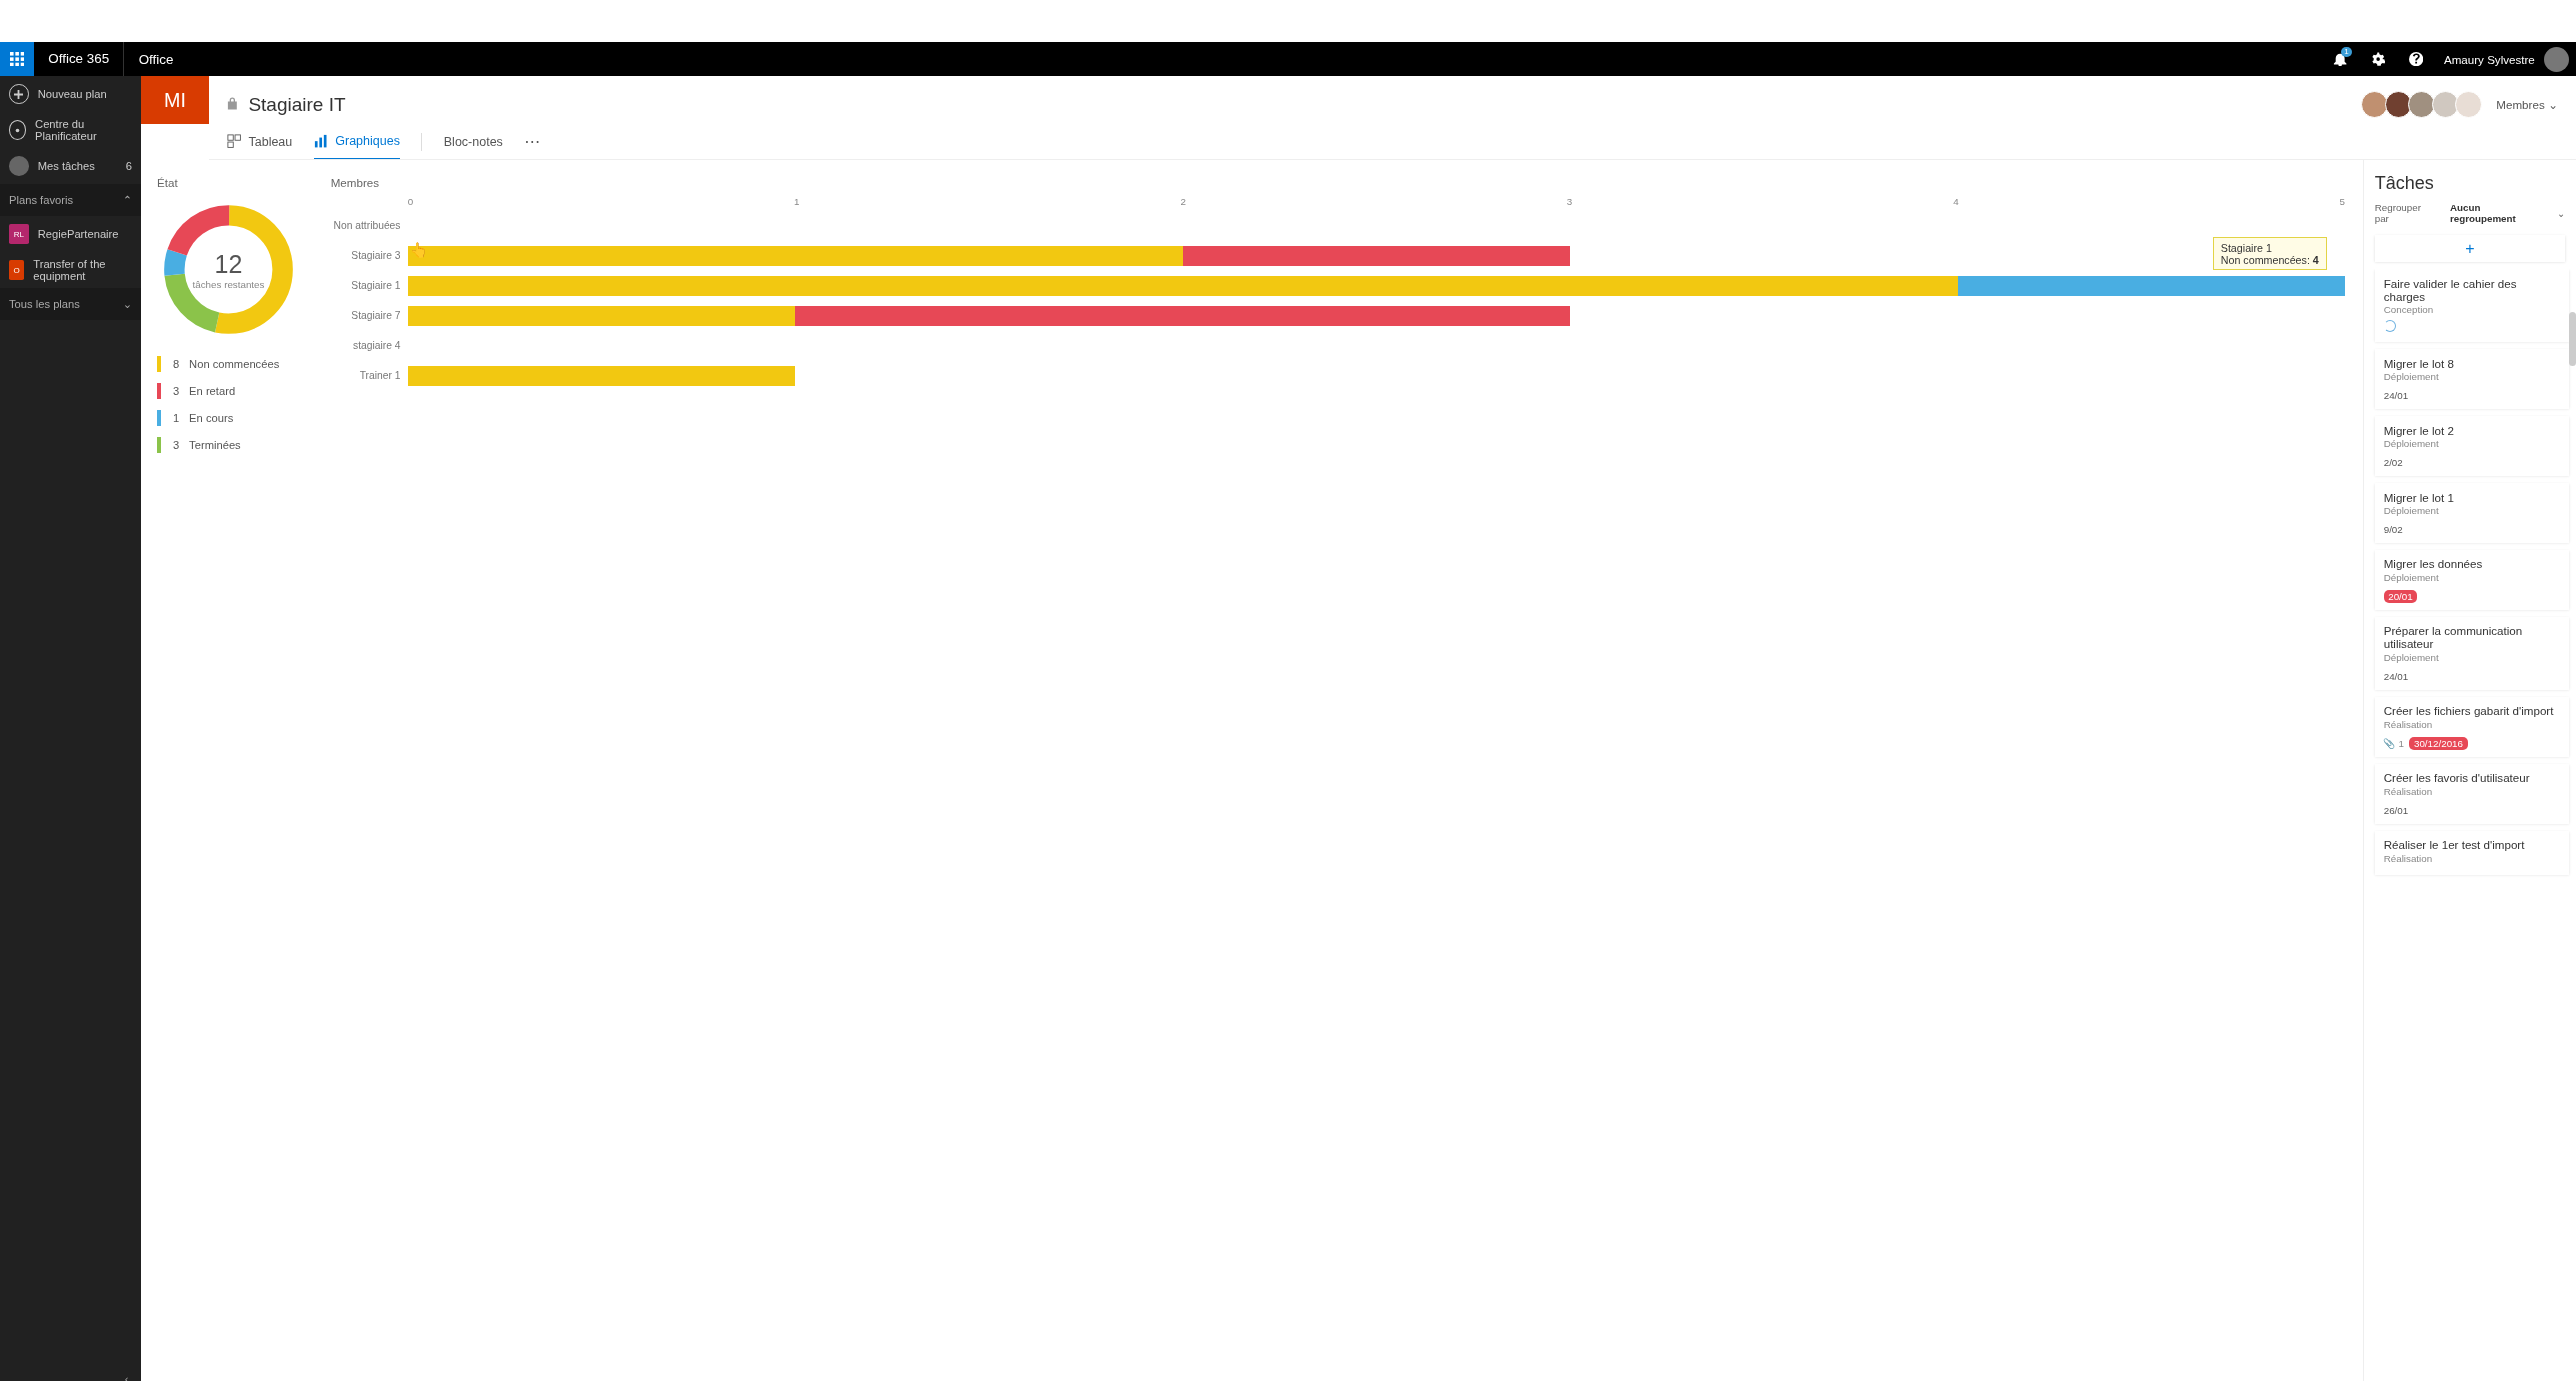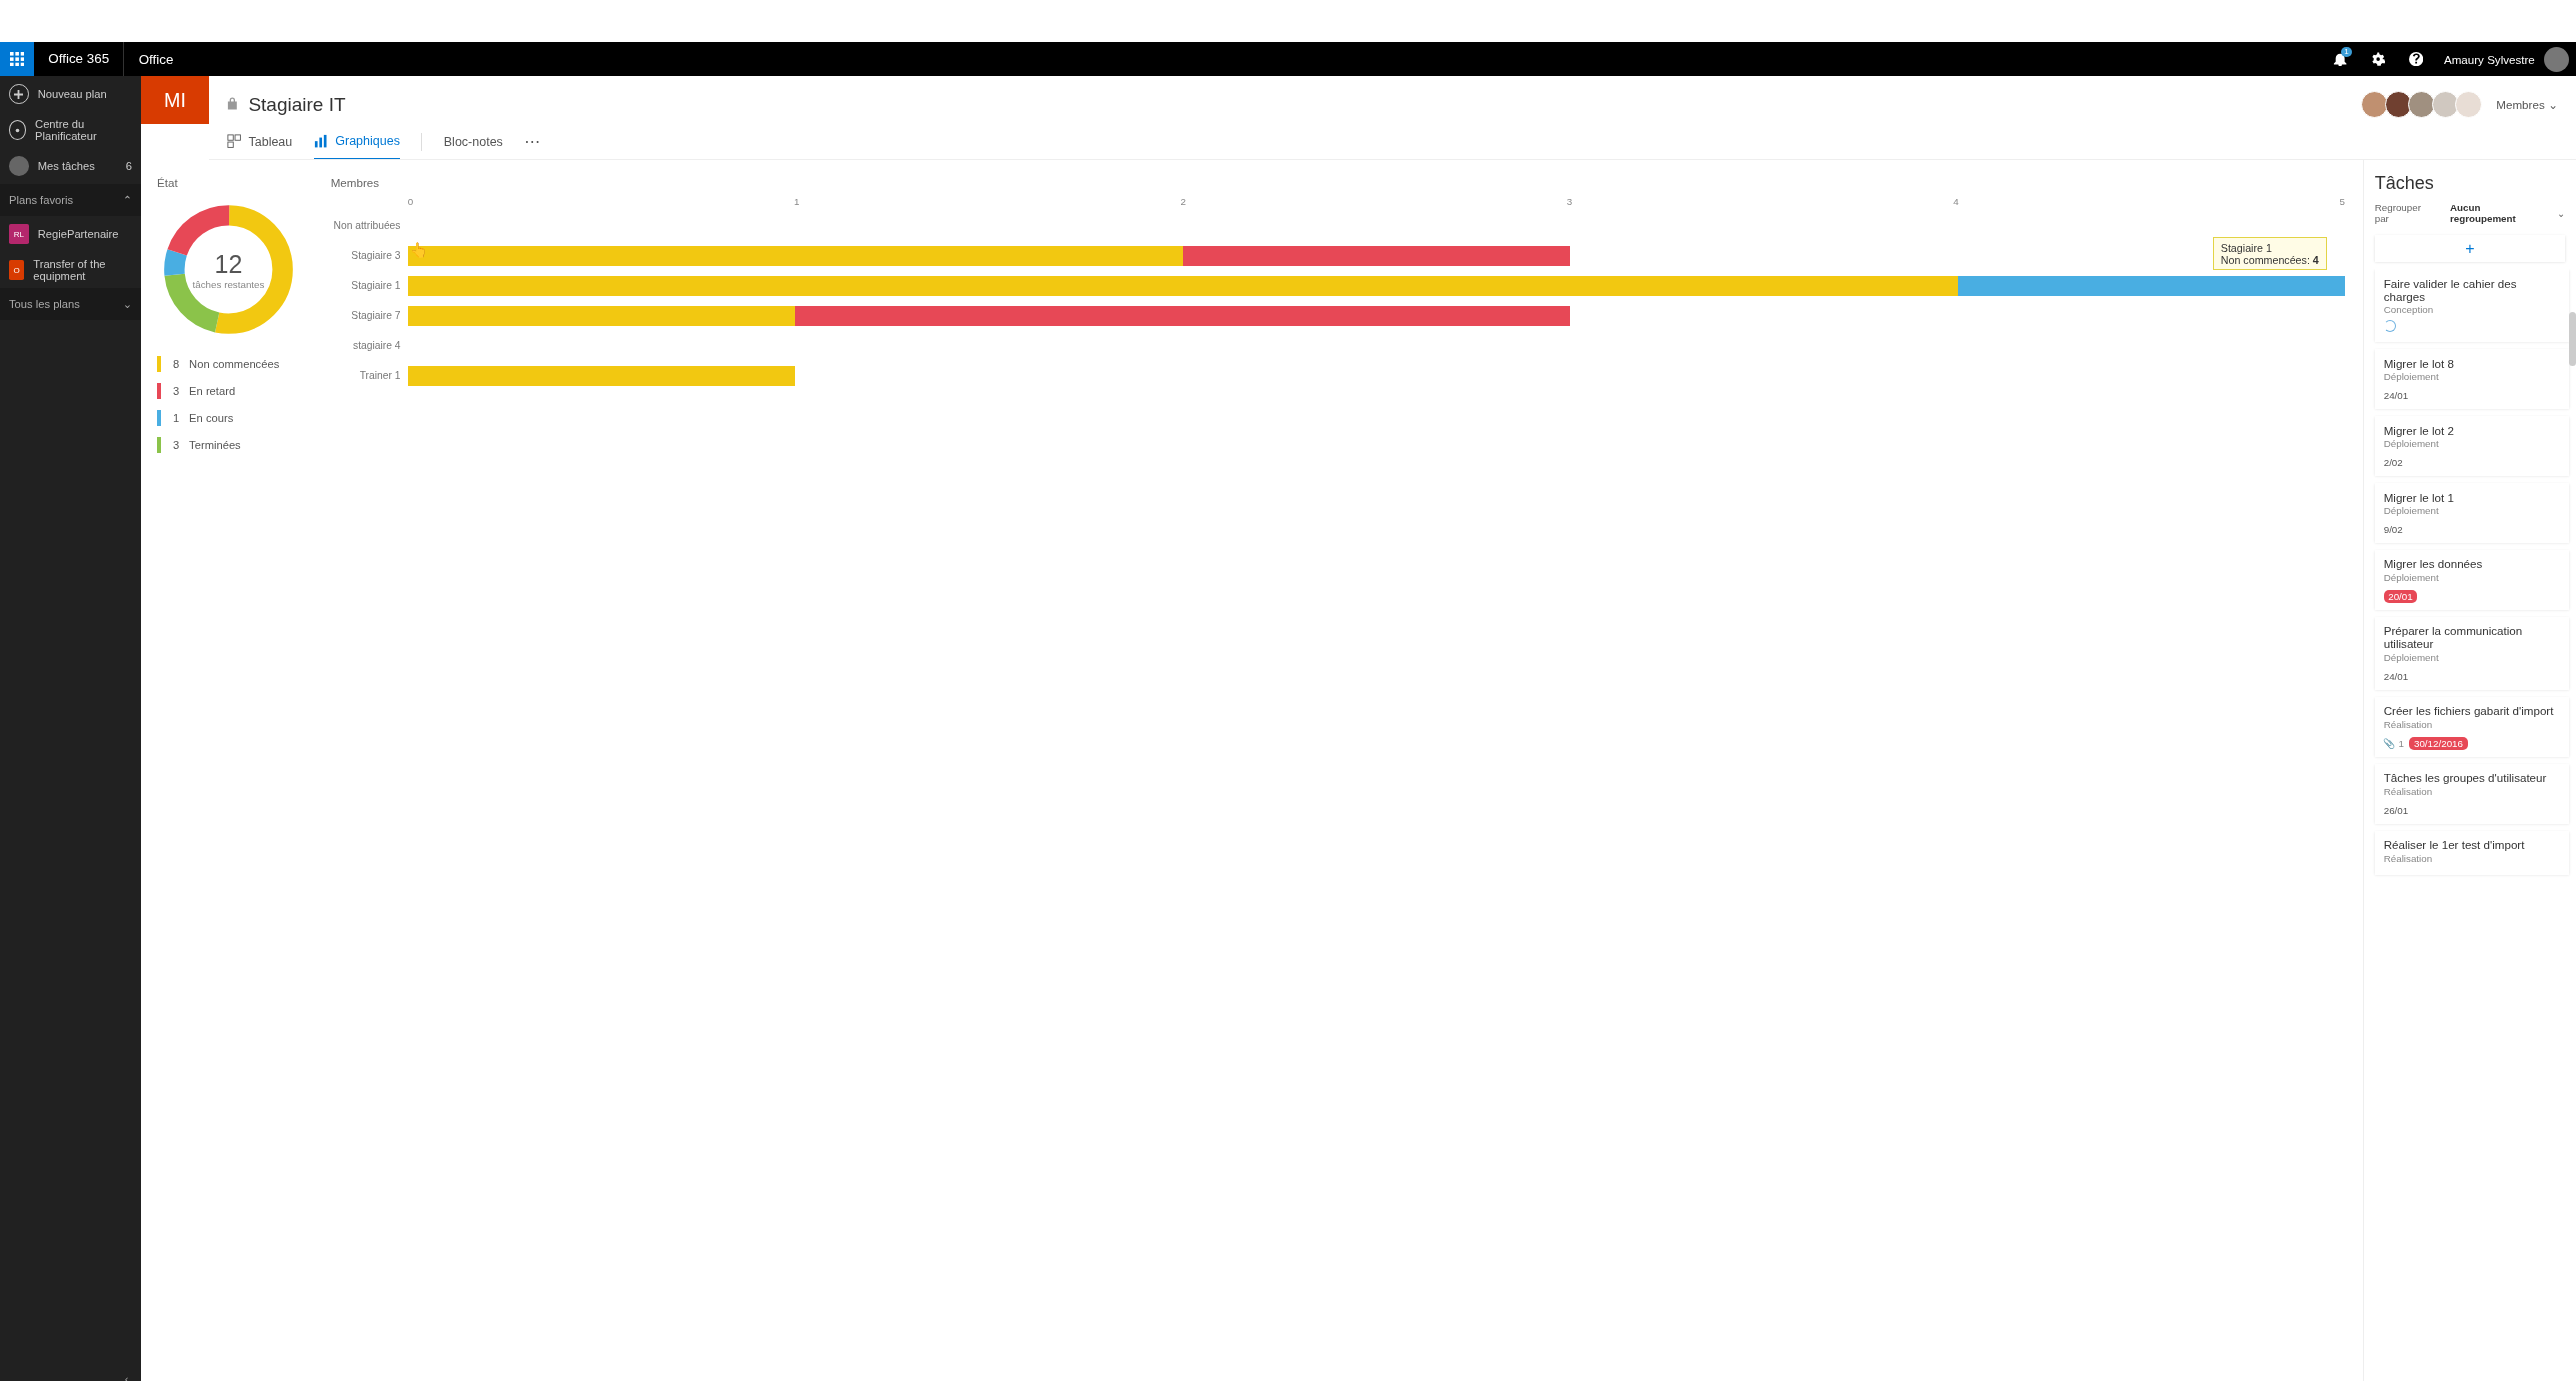--- a/index.html
+++ b/index.html
@@ -388,21 +388,21 @@
                 <div class="title">Préparer la communication utilisateur</div>
                 <div class="bucket">Déploiement</div>
                 <div><span class="date">24/01</span></div>
               </div>
               <div class="task-card">
                 <div class="title">Créer les fichiers gabarit d'import</div>
                 <div class="bucket">Réalisation</div>
                 <div><span class="attach">📎 1</span><span class="date overdue">30/12/2016</span></div>
               </div>
               <div class="task-card">
-                <div class="title">Tâches les groupes d'utilisateur</div>
+                <div class="title">Créer les favoris d'utilisateur</div>
                 <div class="bucket">Réalisation</div>
                 <div><span class="date">26/01</span></div>
               </div>
               <div class="task-card">
                 <div class="title">Réaliser le 1er test d'import</div>
                 <div class="bucket">Réalisation</div>
                 <div></div>
               </div>
             </div>
           <div class="scrollhint"></div>

